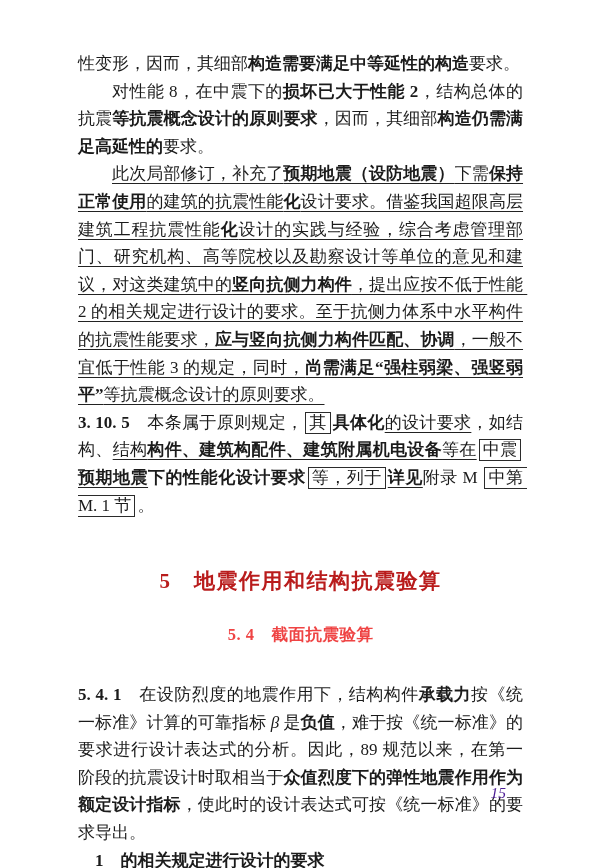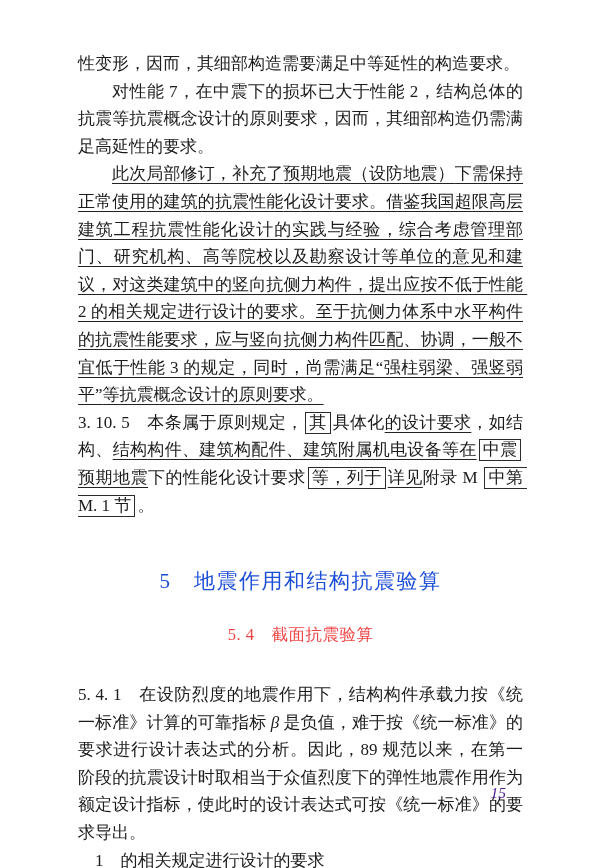--- a/index.html
+++ b/index.html
@@ -24,41 +24,41 @@
     margin:0;
     font-size:17px;
     line-height:27.6px;
     text-align:justify;
     text-justify:inter-character;
     color:#1b1b1b;
   }
   .indent2{text-indent:2em;}
   .indent1{text-indent:1em;}
   .run{white-space:pre-wrap;}
-  .b{font-weight:400;}
+  .b{font-weight:700;}
   .i{font-style:italic;}
   .u{
     text-decoration:underline;
     text-decoration-thickness:1px;
     text-underline-offset:4px;
     text-decoration-color:#222;
   }
   .box{
     border:1.2px solid #2b2b2b;
     padding:0px 3px 1px 3px;
     margin:0 2px;
   }
   .h1{
     font-size:21px;
     font-weight:700;
     text-align:center;
     letter-spacing:1.5px;
     margin:47px 0 0 0;
     line-height:30px;
-    color:#1d4ed8;
+    color:#b91c1c;
   }
   .h2{
     font-size:16.5px;
     font-weight:700;
     text-align:center;
     letter-spacing:0.5px;
     margin:27px 0 0 0;
     line-height:24px;
     color:#ef4444;
   }
@@ -71,21 +71,21 @@
     font-style:italic;
     color:#4c1d95;
   }
 </style>
 </head>
 <body>
 
 <div class="page">
   <div class="content">
       <p class="para"><span class="run">性变形，因而，其细部</span><span class="run b">构造需要满足中等延性的构造</span><span class="run">要求。</span></p>
-      <p class="para indent2"><span class="run">对性能 7，在中震下的</span><span class="run b">损坏已大于性能 2</span><span class="run">，结构总体的抗震</span><span class="run b">等抗震概念设计的原则要求</span><span class="run">，因而，其细部</span><span class="run b">构造仍需满足高延性的</span><span class="run">要求。</span></p>
+      <p class="para indent2"><span class="run">对性能 8，在中震下的</span><span class="run b">损坏已大于性能 2</span><span class="run">，结构总体的抗震</span><span class="run b">等抗震概念设计的原则要求</span><span class="run">，因而，其细部</span><span class="run b">构造仍需满足高延性的</span><span class="run">要求。</span></p>
       <p class="para indent2"><span class="run u">此次局部修订，补充了</span><span class="run b u">预期地震（设防地震）</span><span class="run u">下需</span><span class="run b u">保持正常使用</span><span class="run u">的建筑的抗震性能</span><span class="run b u">化</span><span class="run u">设计要求。借鉴我国超限高层建筑工程抗震性能</span><span class="run b u">化</span><span class="run u">设计的实践与经验，综合考虑管理部门、研究机构、高等院校以及勘察设计等单位的意见和建议，对这类建筑中的</span><span class="run b u">竖向抗侧力构件</span><span class="run u">，提出应按不低于性能 2 的相关规定进行设计的要求。至于抗侧力体系中水平构件的抗震性能要求，</span><span class="run b u">应与竖向抗侧力构件匹配、协调</span><span class="run u">，一般不宜低于性能 3 的规定，同时，</span><span class="run b u">尚需满足“强柱弱梁、强竖弱平”</span><span class="run u">等抗震概念设计的原则要求。</span></p>
       <p class="para"><span class="run b">3. 10. 5</span><span class="run">　本条属于原则规定，</span><span class="run box">其</span><span class="run b">具体化</span><span class="run u">的设计要求</span><span class="run">，如结构、</span><span class="run u">结构</span><span class="run b u">构件、建筑构配件、建筑附属机电设备</span><span class="run u">等在</span><span class="run box">中震</span><span class="run b u">预期地震</span><span class="run b">下的性能化设计要求</span><span class="run box">等，列于</span><span class="run b u">详见</span><span class="run">附录 M </span><span class="run box">中第 M. 1 节</span><span class="run">。</span></p>
       <div class="h1"><span class="run b">5　地震作用和结构抗震验算</span></div>
       <div class="h2"><span class="run b">5. 4　截面抗震验算</span></div>
       <p class="para after-h2"><span class="run b">5. 4. 1</span><span class="run">　在设防烈度的地震作用下，结构构件</span><span class="run b">承载力</span><span class="run">按《统一标准》计算的可靠指标 </span><span class="run i">β</span><span class="run"> 是</span><span class="run b">负值</span><span class="run">，难于按《统一标准》的要求进行设计表达式的分析。因此，89 规范以来，在第一阶段的抗震设计时取相当于</span><span class="run b">众值烈度下的弹性地震作用作为额定设计指标</span><span class="run">，使此时的设计表达式可按《统一标准》的要求导出。</span></p>
       <p class="para indent1"><span class="run b">1</span><span class="run">　</span><span class="run b">的相关规定进行设计的要求</span></p>
       <p class="para indent2"><span class="run">在众值烈度下的地震作用，</span><span class="run b">应视为可变作用而不是偶然作用</span></p>
     </div>
   <div class="pagenum">15</div>
 </div>

